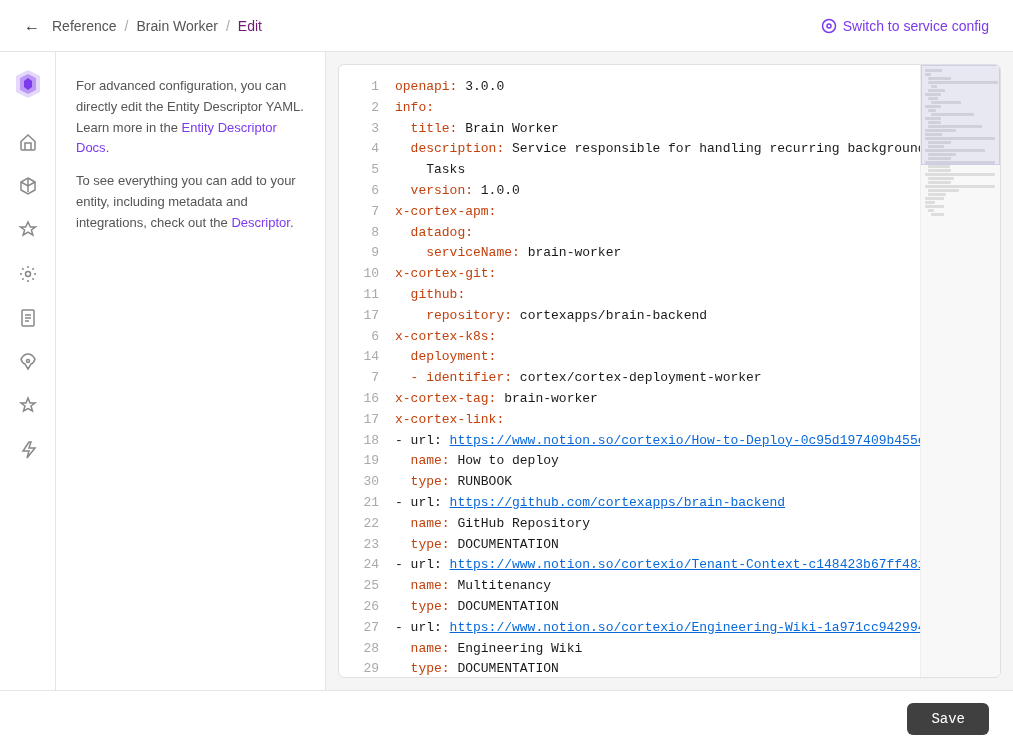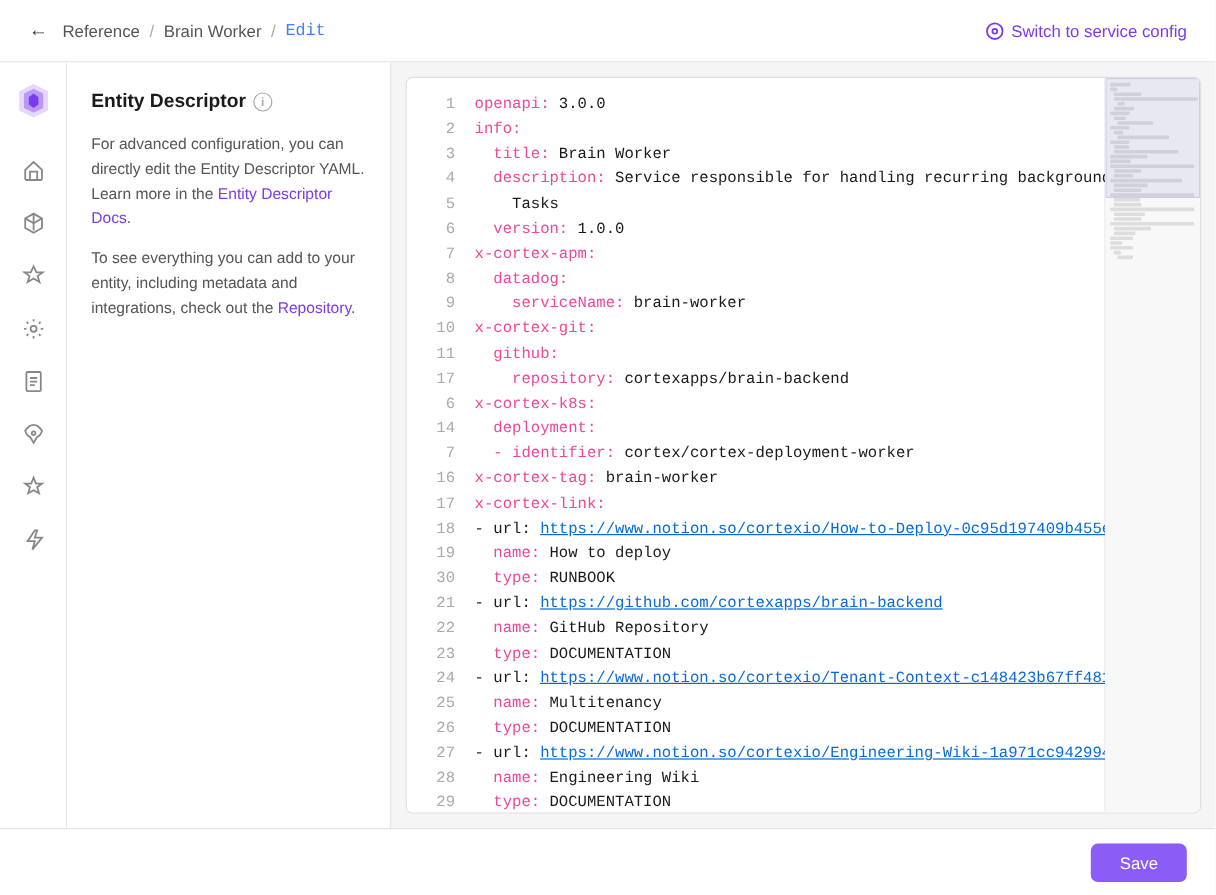--- a/index.html
+++ b/index.html
@@ -36,22 +36,21 @@
       font-size: 16px;
       margin-right: 4px;
     }
     .breadcrumb .crumb {
       color: #555;
     }
     .breadcrumb .separator {
       color: #aaa;
     }
     .breadcrumb .current {
-      color: #3b82f6;
-      font-family: Liberation Mono, monospace;
+      color: #701a75;
     }
     .switch-config-btn {
       display: flex;
       align-items: center;
       gap: 6px;
       color: #7c3aed;
       font-size: 14px;
       cursor: pointer;
       background: none;
       border: none;
@@ -173,21 +172,21 @@
       padding: 12px 12px 12px 8px;
       flex: 1;
       overflow-x: auto;
       white-space: pre;
     }
     .code-line {
       display: block;
       line-height: 1.6;
       color: #1a1a1a;
     }
-    .code-line .key { color: #ec4899; }
+    .code-line .key { color: #c2410c; }
     .code-line .url { color: #0969da; text-decoration: underline; cursor: pointer; }
 
     
     .minimap {
       width: 80px;
       flex-shrink: 0;
       background: #f8f8f8;
       border-left: 1px solid #eee;
       overflow: hidden;
       position: relative;
@@ -217,29 +216,29 @@
       height: 56px;
       background: #fff;
       border-top: 1px solid #e5e5e5;
       display: flex;
       align-items: center;
       justify-content: flex-end;
       padding: 0 24px;
       flex-shrink: 0;
     }
     .save-btn {
-      background: #8b5cf6;
+      background: #404040;
       color: #fff;
       border: none;
       border-radius: 6px;
       padding: 8px 24px;
       font-size: 14px;
       font-weight: 500;
       cursor: pointer;
-      font-family: Liberation Sans, sans-serif;
+      font-family: Liberation Mono, monospace;
     }
   </style>
 </head>
 <body>
 
 <div class="topbar">
   <div class="breadcrumb">
     <span class="back-arrow">←</span>
     <span class="crumb">Reference</span>
     <span class="separator">/</span>
@@ -309,31 +308,27 @@
       </svg>
     </div>
     <div class="nav-item">
       <svg viewBox="0 0 20 20" fill="none" stroke="#888" stroke-width="1.5">
         <path d="M11 2L5 11h6l-2 7 8-10h-6l2-6z"></path>
       </svg>
     </div>
   </nav>
 
   <div class="left-panel">
-    <div class="panel-title">
-      <span>Entity Descriptor</span>
-      <div class="info-icon">i</div>
-    </div>
     <p class="panel-desc">
       For advanced configuration, you can directly edit the Entity Descriptor YAML. Learn more in the
       <a href="#">Entity Descriptor Docs</a>.
     </p>
     <p class="panel-desc">
       To see everything you can add to your entity, including metadata and integrations, check out the
-      <a href="#">Repository</a>.
+      <a href="#">Descriptor</a>.
     </p>
   </div>
 
   <div class="editor-container">
     <div class="code-editor">
       <div class="line-numbers" id="line-numbers">
           <span class="line-num">1</span>
           <span class="line-num">2</span>
           <span class="line-num">3</span>
           <span class="line-num">4</span>

